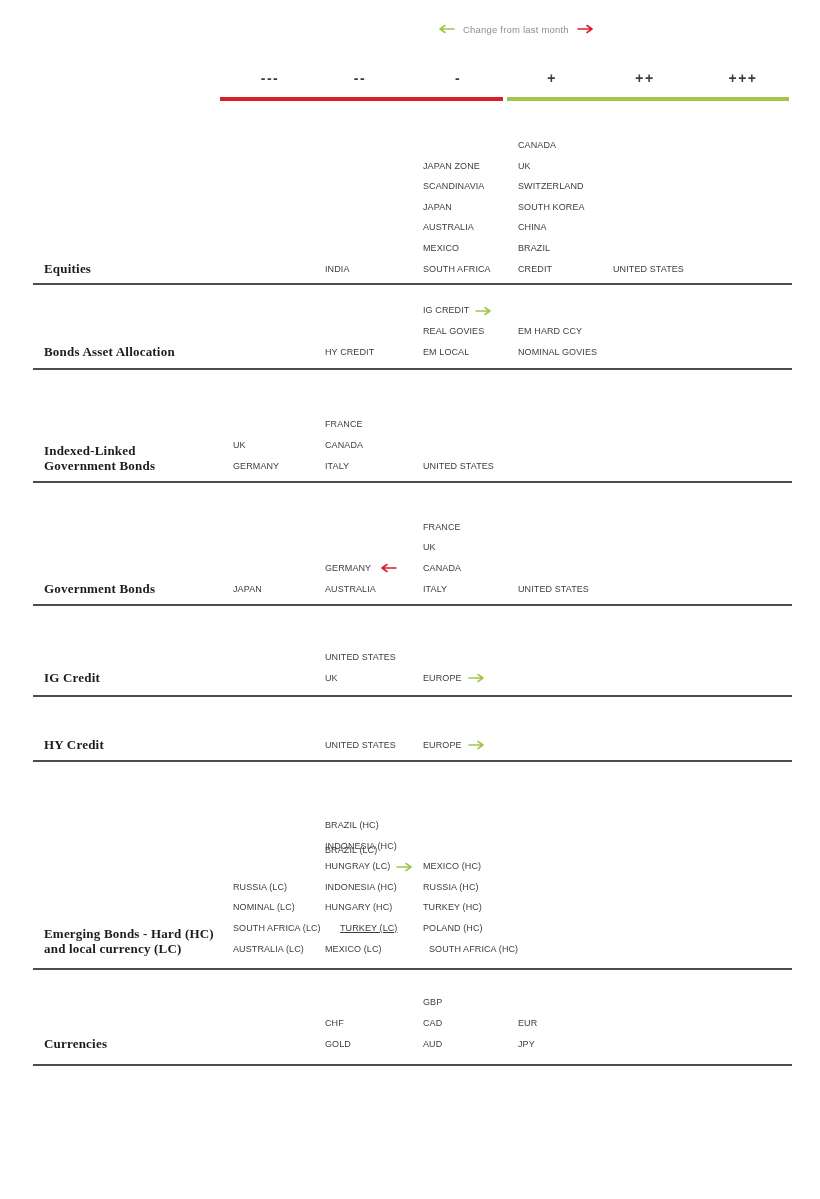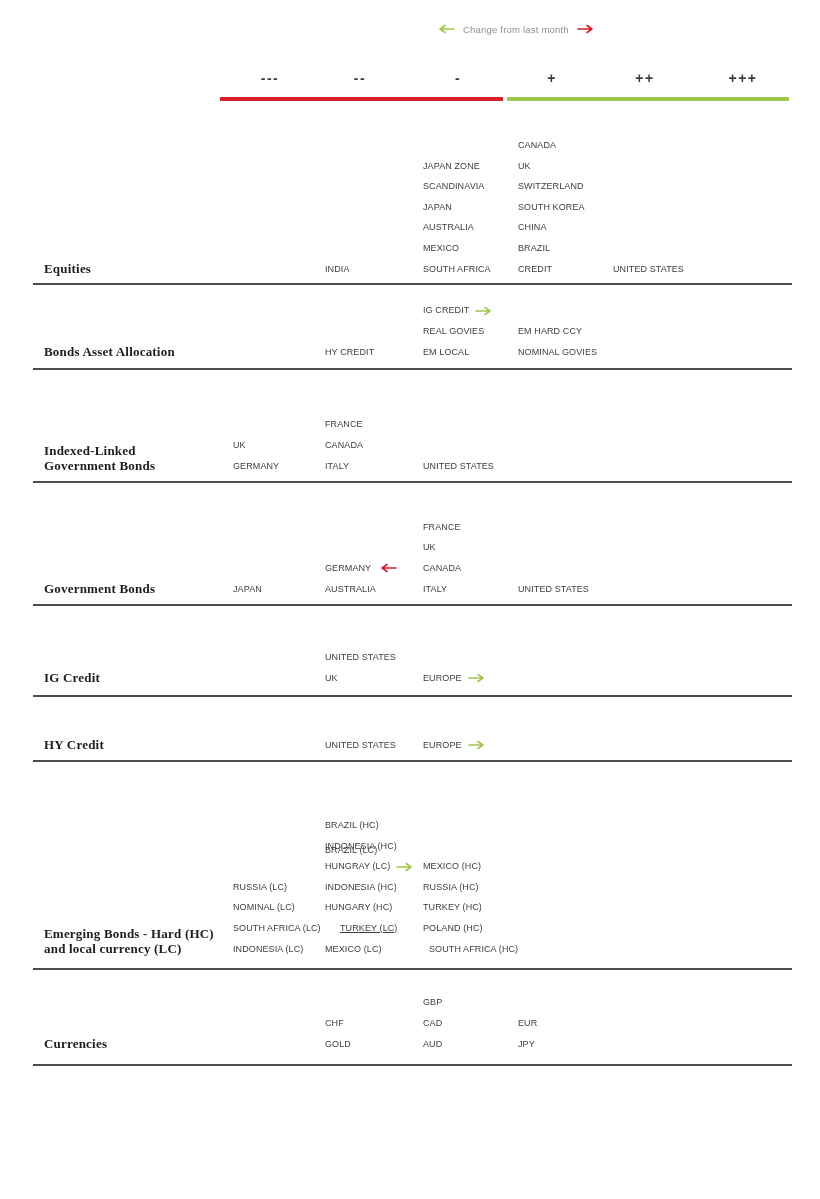--- a/index.html
+++ b/index.html
@@ -222,21 +222,21 @@
       <div class="entry" style="left: 233px; top: 881.7px;">
         <span>RUSSIA (LC)</span>
       </div>
       <div class="entry" style="left: 233px; top: 902.3px;">
         <span>NOMINAL (LC)</span>
       </div>
       <div class="entry" style="left: 233px; top: 922.9px;">
         <span>SOUTH AFRICA (LC)</span>
       </div>
       <div class="entry" style="left: 233px; top: 943.5px;">
-        <span>INDONESIA (LC)</span>
+        <span>AUSTRALIA (LC)</span>
       </div>
       <div class="entry" style="left: 325px; top: 845px; text-align: right;">
         <span>BRAZIL (LC)</span>
       </div>
       <div class="entry" style="left: 325px; top: 819.9px;">
         <span>BRAZIL (HC)</span>
       </div>
       <div class="entry" style="left: 325px; top: 840.5px;">
         <span>INDONESIA (HC)</span>
       </div>

